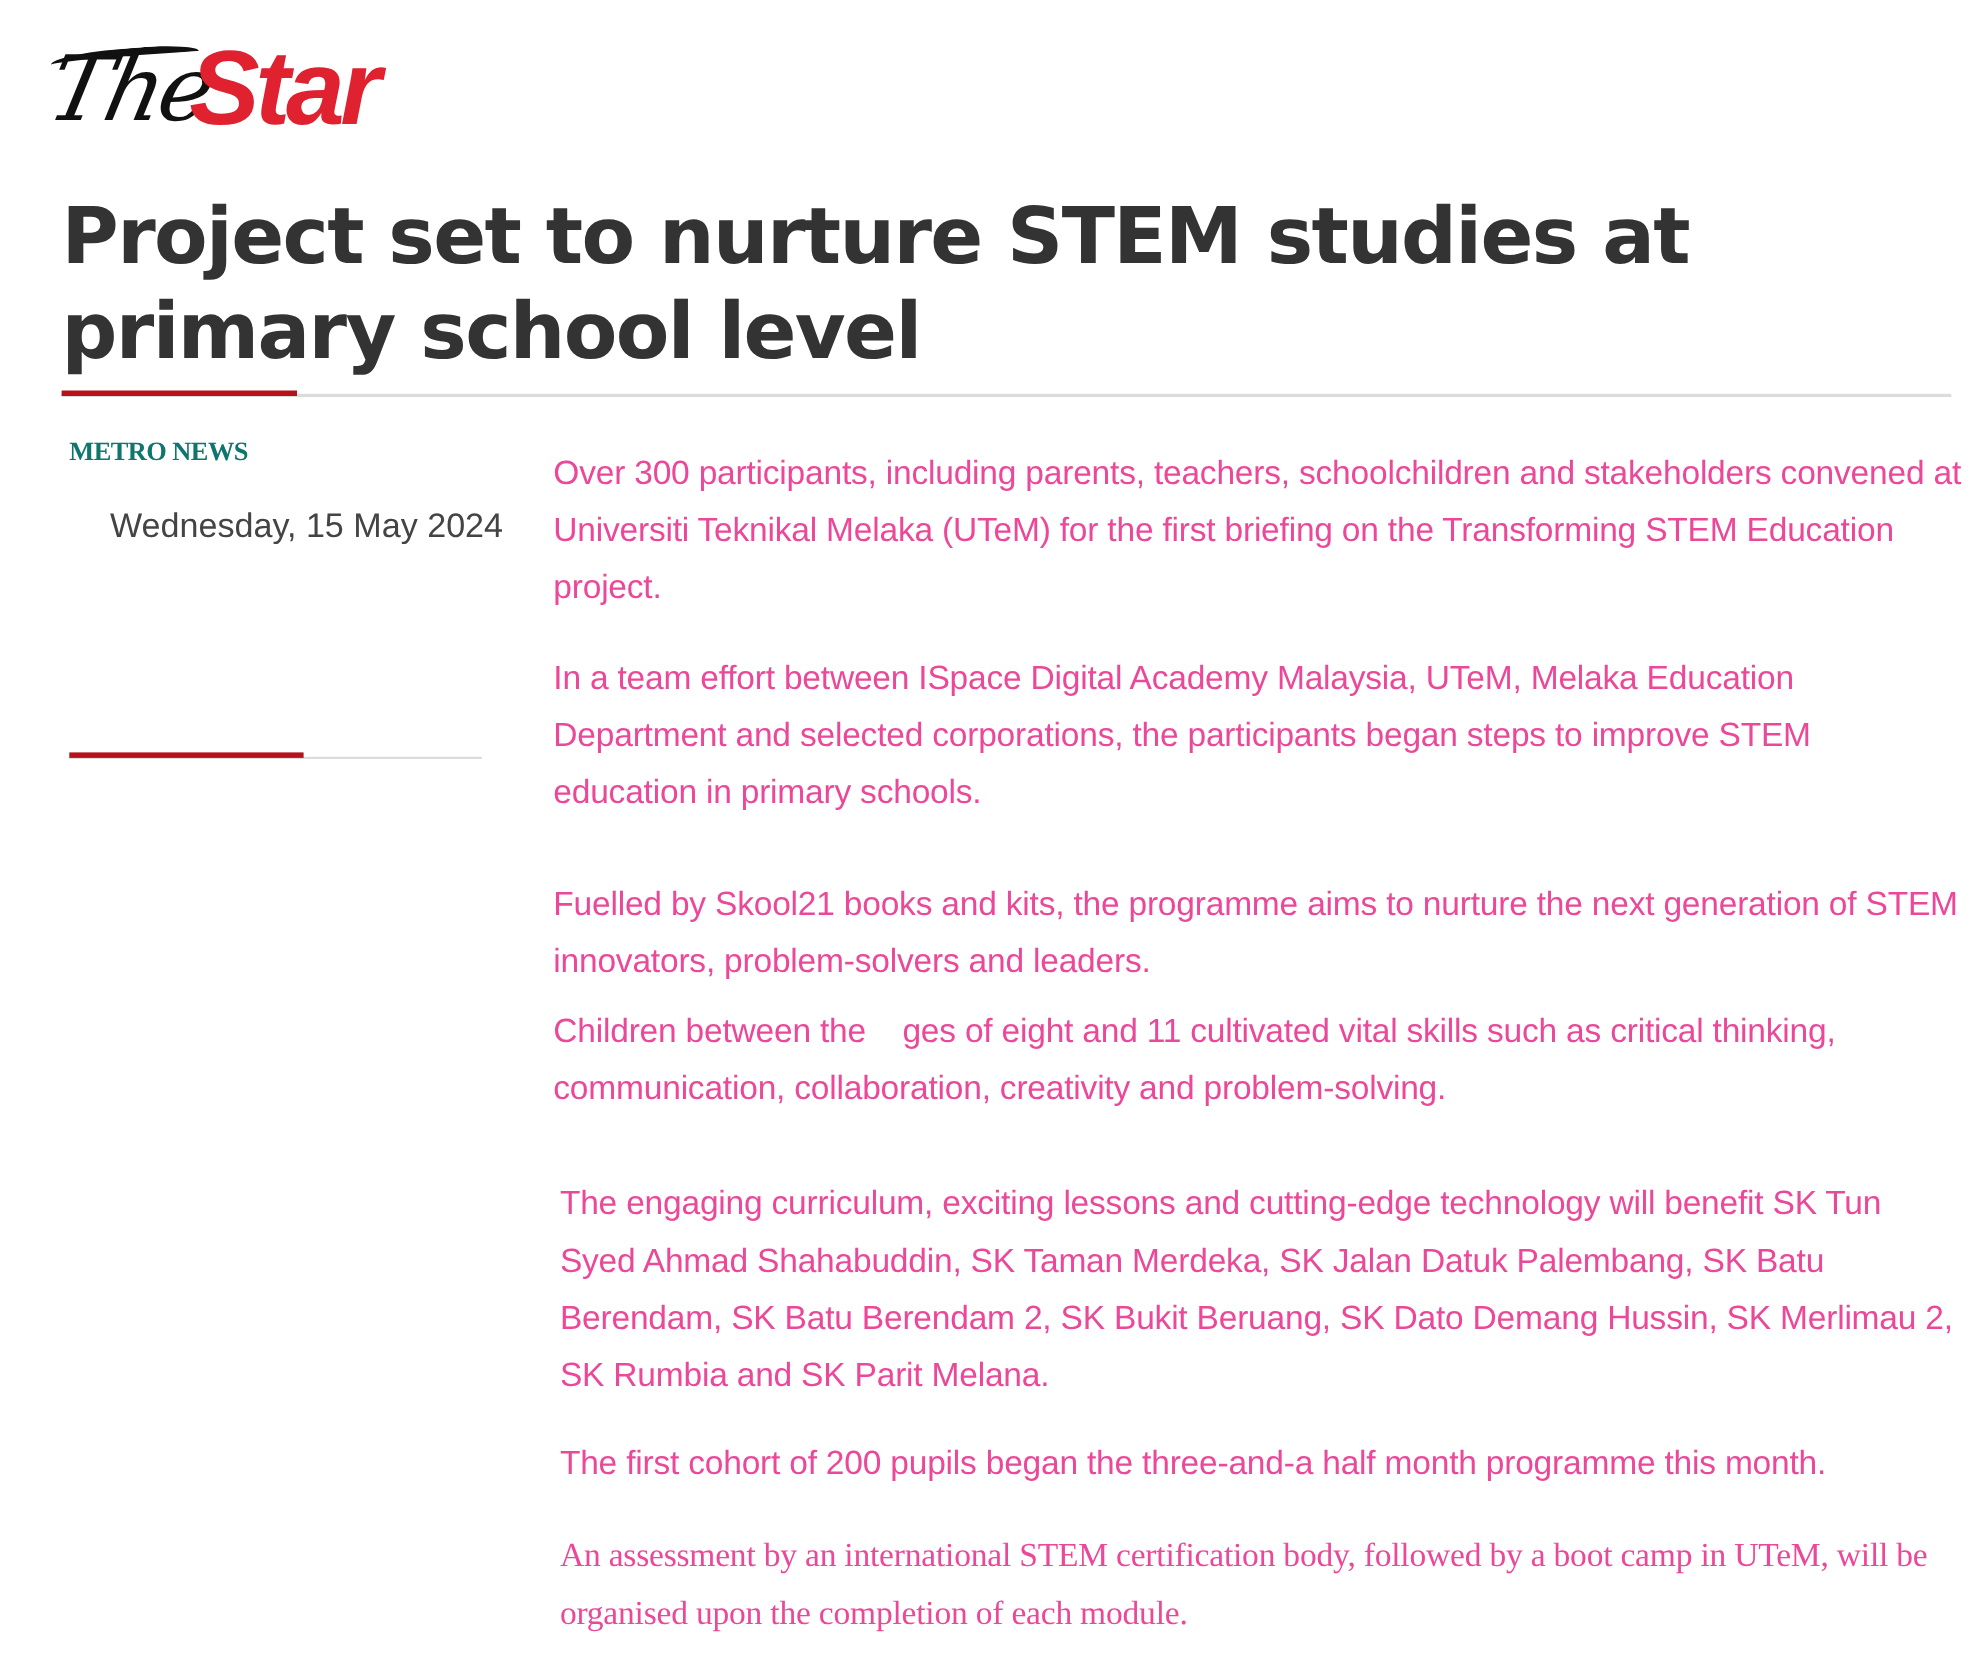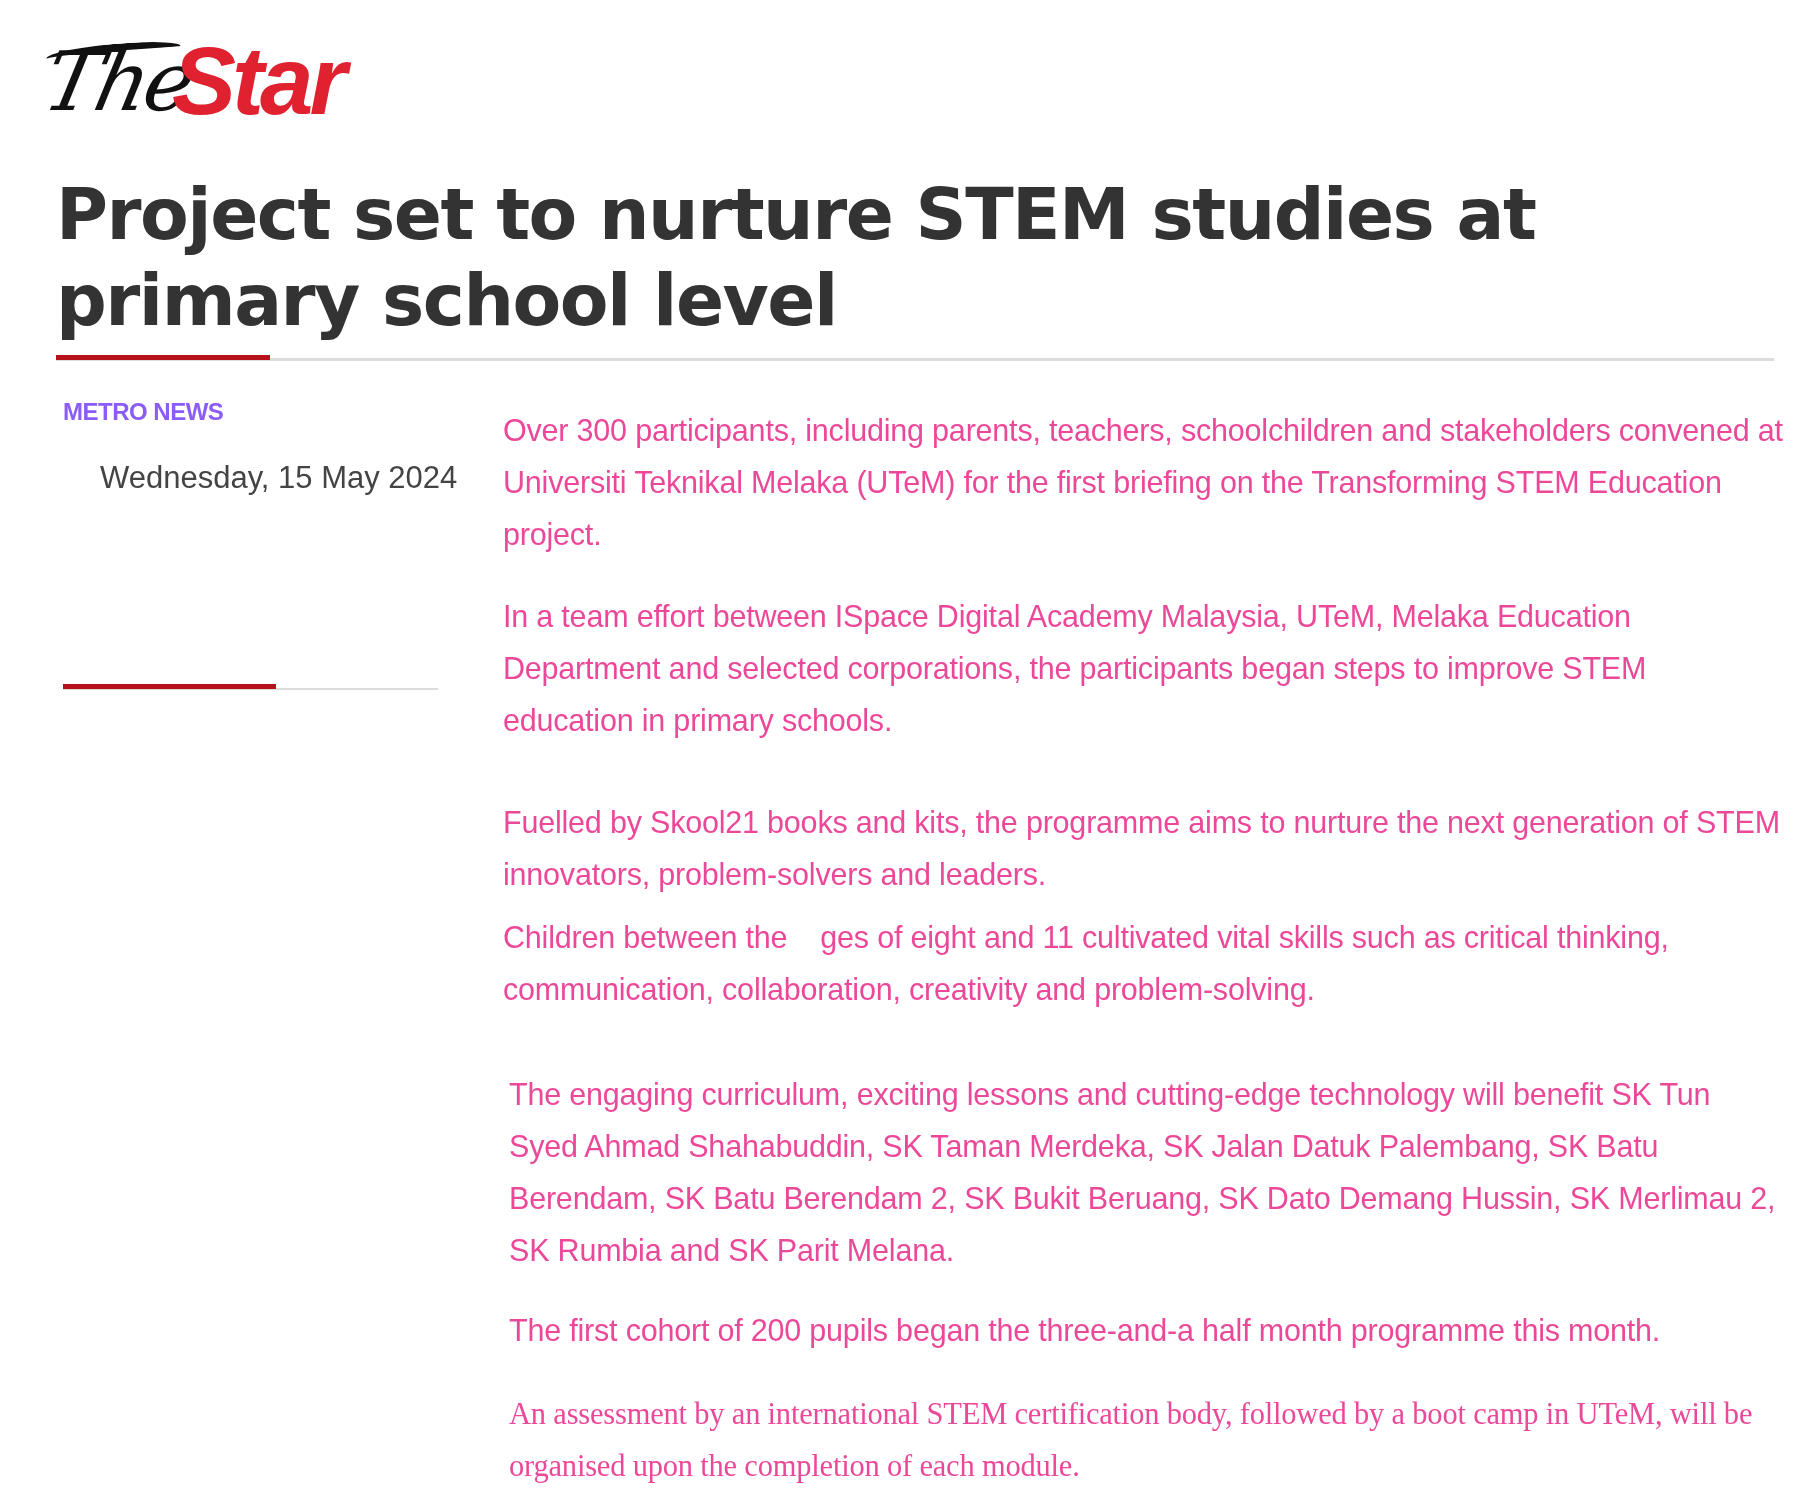--- a/index.html
+++ b/index.html
@@ -12,21 +12,21 @@
     .logo .star { position: absolute; left: 126px; top: -4px; font-family: "Liberation Sans", sans-serif;
                   font-weight: bold; font-style: italic; font-size: 96px; color: #e0212f; letter-spacing: -4px; }
     .logo .swash { position: absolute; left: 0; top: 14px; width: 135px; height: 10px;
                    border-top: 7px solid #111; border-radius: 60% 40% 0 0; transform: rotate(-4deg); }
     h1.headline { position: absolute; left: 56px; top: 172px; width: 1700px; margin: 0;
                   font-family: "DejaVu Sans", sans-serif; font-weight: bold; font-size: 71px;
                   line-height: 86px; color: #333; letter-spacing: -1.5px; }
     .rule-gray { position: absolute; left: 56px; top: 358px; width: 1718px; height: 3px; background: #dcdcdc; }
     .rule-red { position: absolute; left: 56px; top: 355px; width: 214px; height: 5px; background: #b5121b; }
     .section { position: absolute; left: 63px; top: 398px; font-weight: bold; font-size: 24px;
-               color: #8b5cf6; letter-spacing: -0.5px; }
+               color: #0f766e; letter-spacing: -0.5px; font-family: Liberation Serif, serif; }
     .date { position: absolute; left: 63px; top: 460px; font-size: 31px; color: #444; margin-left: 37px; }
     .side-rule-gray { position: absolute; left: 63px; top: 688px; width: 375px; height: 2px; background: #dcdcdc; }
     .side-rule-red { position: absolute; left: 63px; top: 684px; width: 213px; height: 5px; background: #b5121b; }
     .article { position: absolute; left: 503px; top: 404px; width: 1280px; }
     .article p { margin: 0; font-size: 30.5px; line-height: 52px; color: #ec4899; letter-spacing: -0.2px; }
     .p1 { position: absolute; top: 0; }
     .p2 { position: absolute; top: 186px; }
     .p3 { position: absolute; top: 392px; }
     .p4 { position: absolute; top: 507px; }
     .p5 { position: absolute; top: 664px; left: 6px; }

